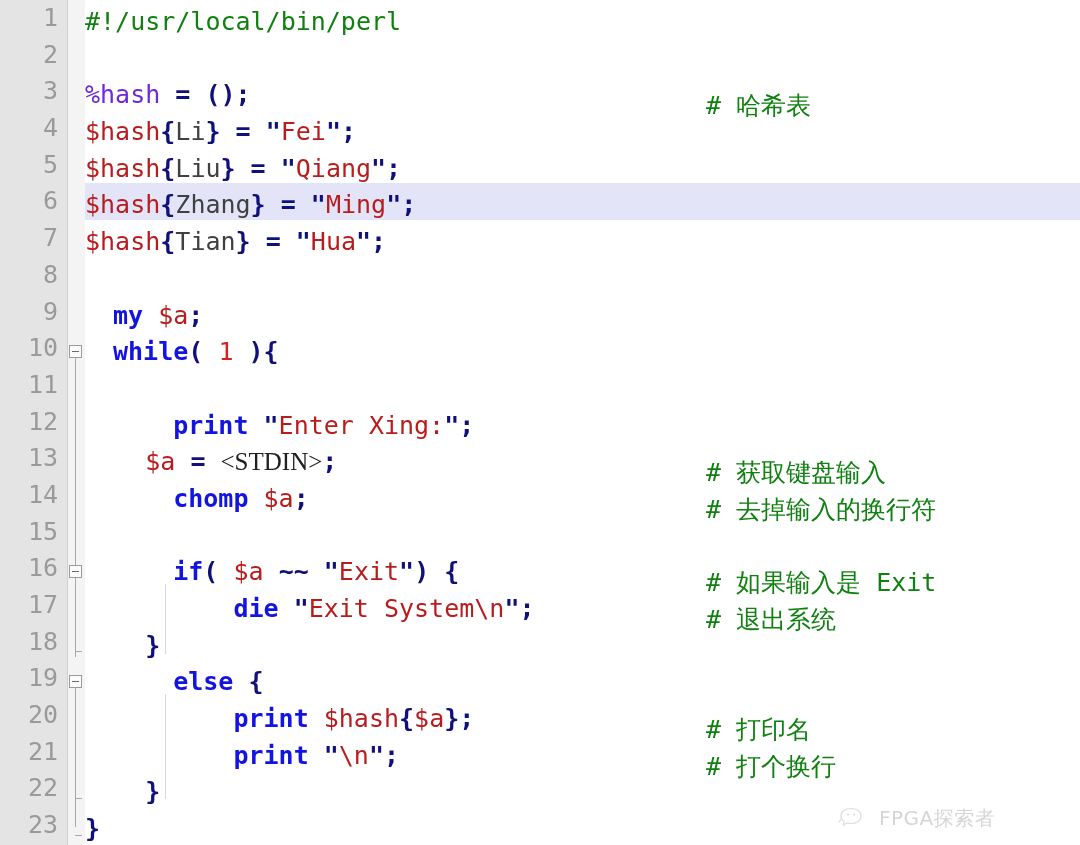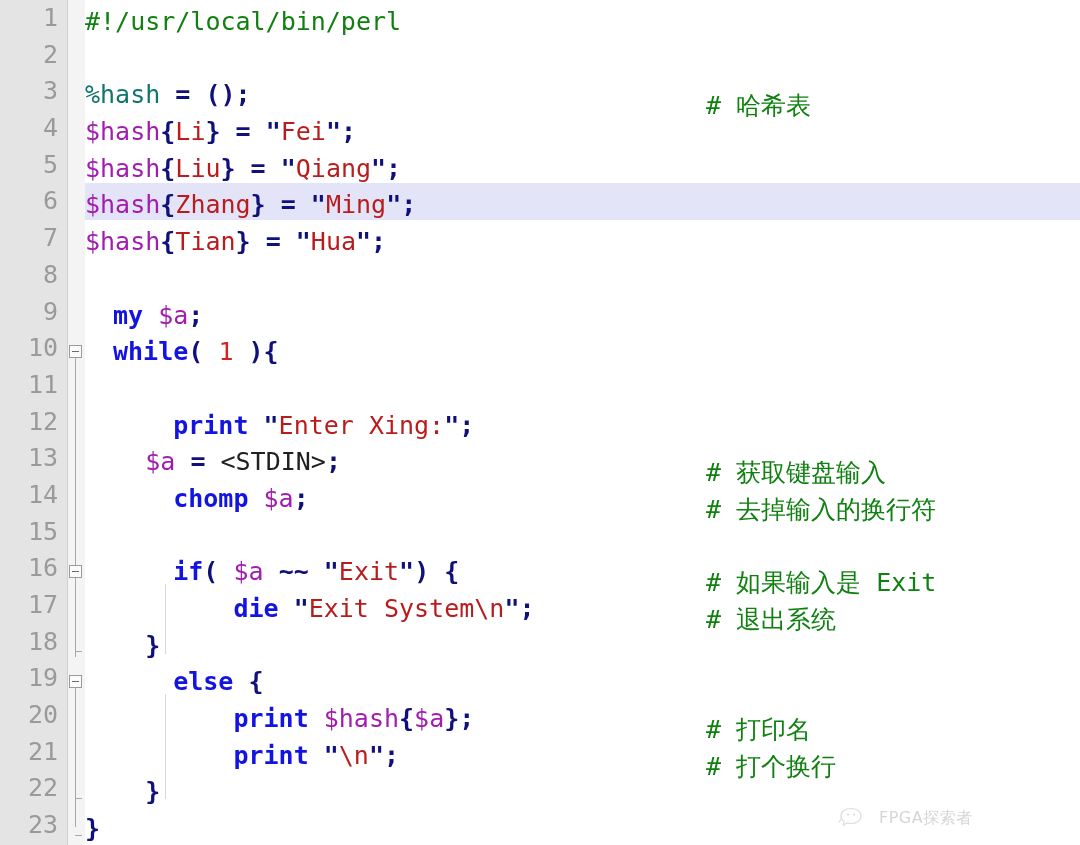--- a/index.html
+++ b/index.html
@@ -72,27 +72,27 @@
     height: 36.7px;
     line-height: 36.7px;
     color: #108010;
     z-index: 4;
     white-space: pre;
   }
   .comment .cjk { font-family: "DejaVu Sans", "Liberation Sans", sans-serif; }
 
   
   .kw   { color: #1414e0; font-weight: bold; margin-left: 28px; }      
-  .var  { color: #a21caf; }                          
-  .hvar { color: #0f766e; }                          
+  .var  { color: #b91c1c; }                          
+  .hvar { color: #6d28d9; }                          
   .op   { color: #10107a; font-weight: bold; }       
   .str  { color: #b91c1c; }                          
   .num  { color: #d92020; }                          
-  .key  { color: #b91c1c; }                          
-  .plain{ color: #202020; }                          
+  .key  { color: #404040; }                          
+  .plain{ color: #202020; font-family: Liberation Serif, serif; }                          
   .cmt  { color: #108010; }
 
   
   .foldbox {
     position: absolute;
     width: 13px; height: 13px;
     border: 1px solid #9a9a9a;
     background: #fbfbfb;
     z-index: 5;
   }
@@ -121,21 +121,21 @@
   .watermark {
     position: absolute;
     left: 838px; top: 800px;
     display: flex; align-items: center;
     gap: 7px;
     z-index: 6;
     opacity: 0.55;
   }
   .watermark .wm-text {
     font-family: "DejaVu Sans", "Liberation Sans", sans-serif;
-    font-size: 16px;
+    font-size: 20px;
     color: #b4b4b4;
     letter-spacing: 0.5px;
   }
   .watermark .wm-icon { width: 34px; height: 22px; display: block; }
 </style>
 </head>
 <body>
 
 <div id="editor">
 

